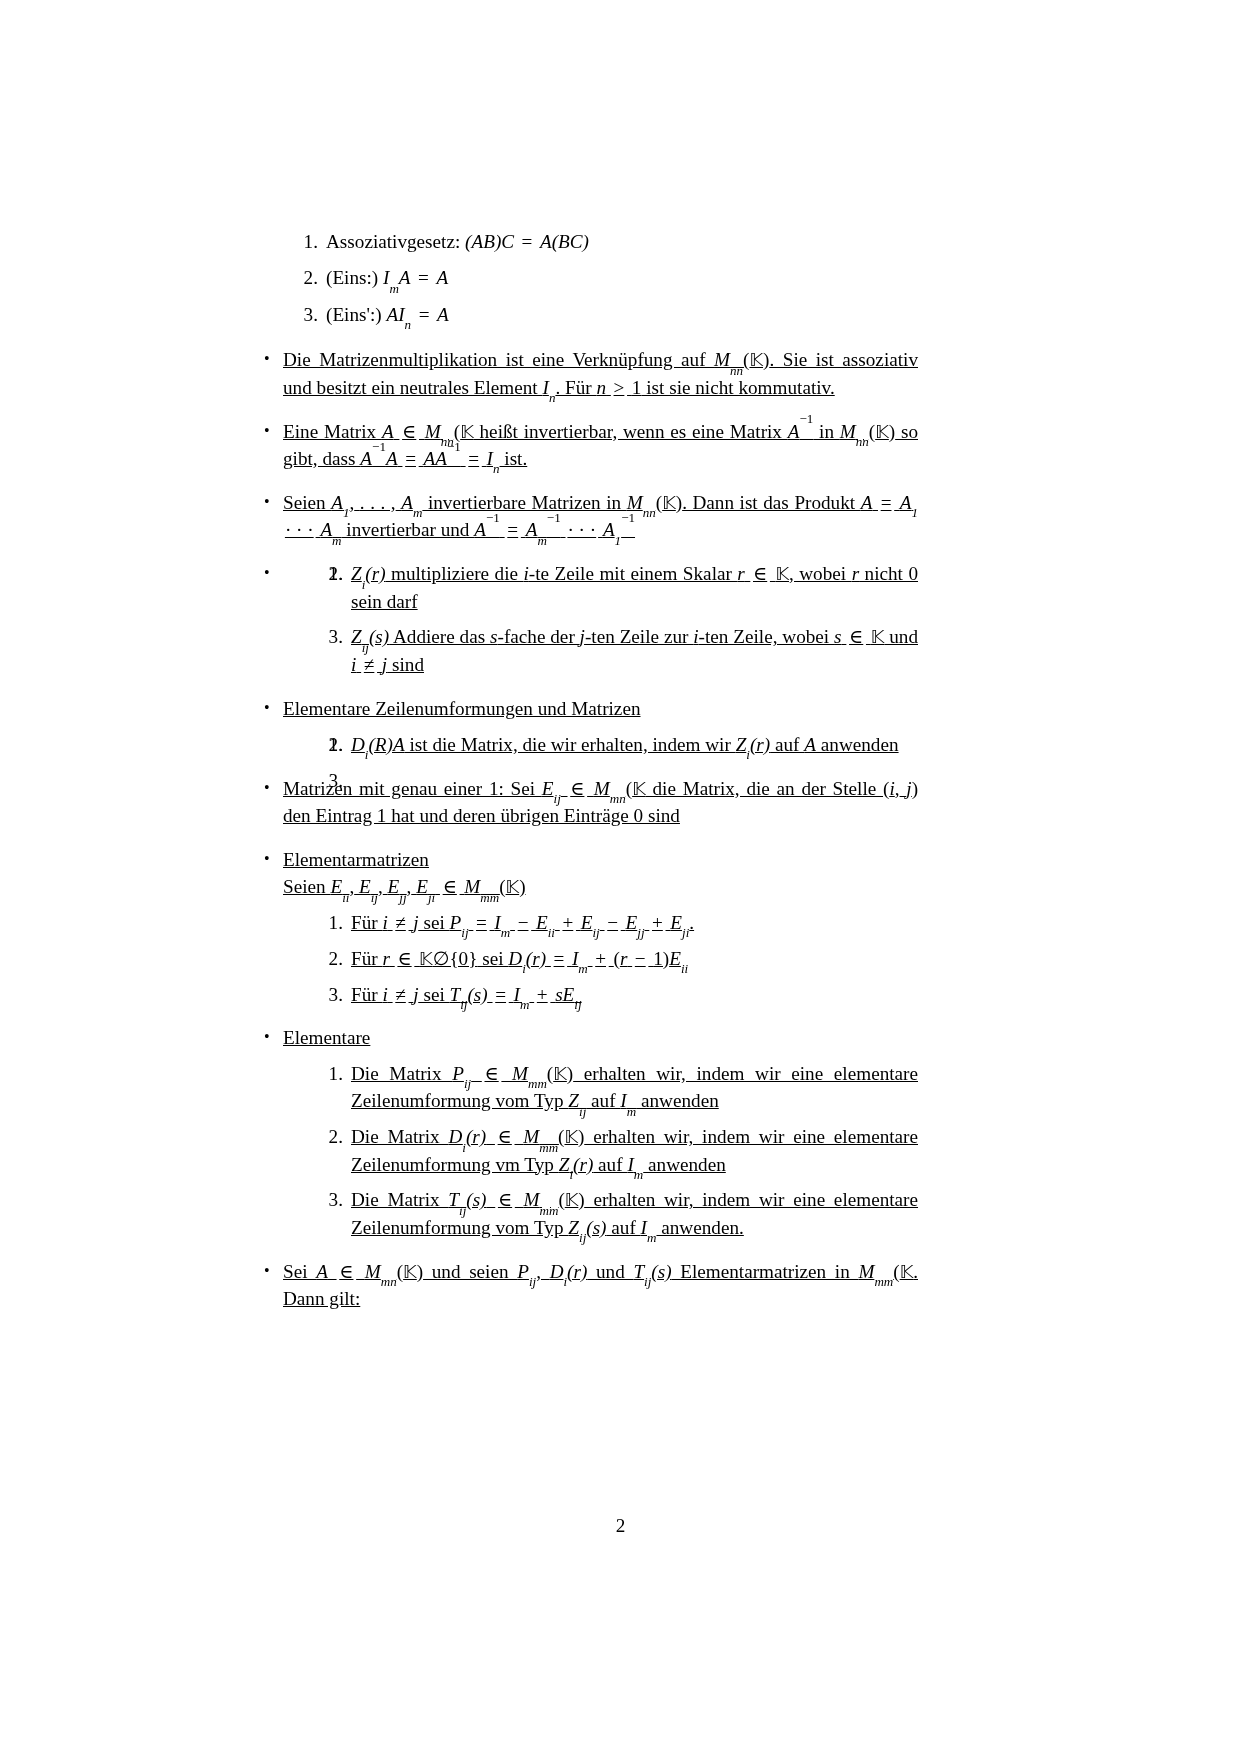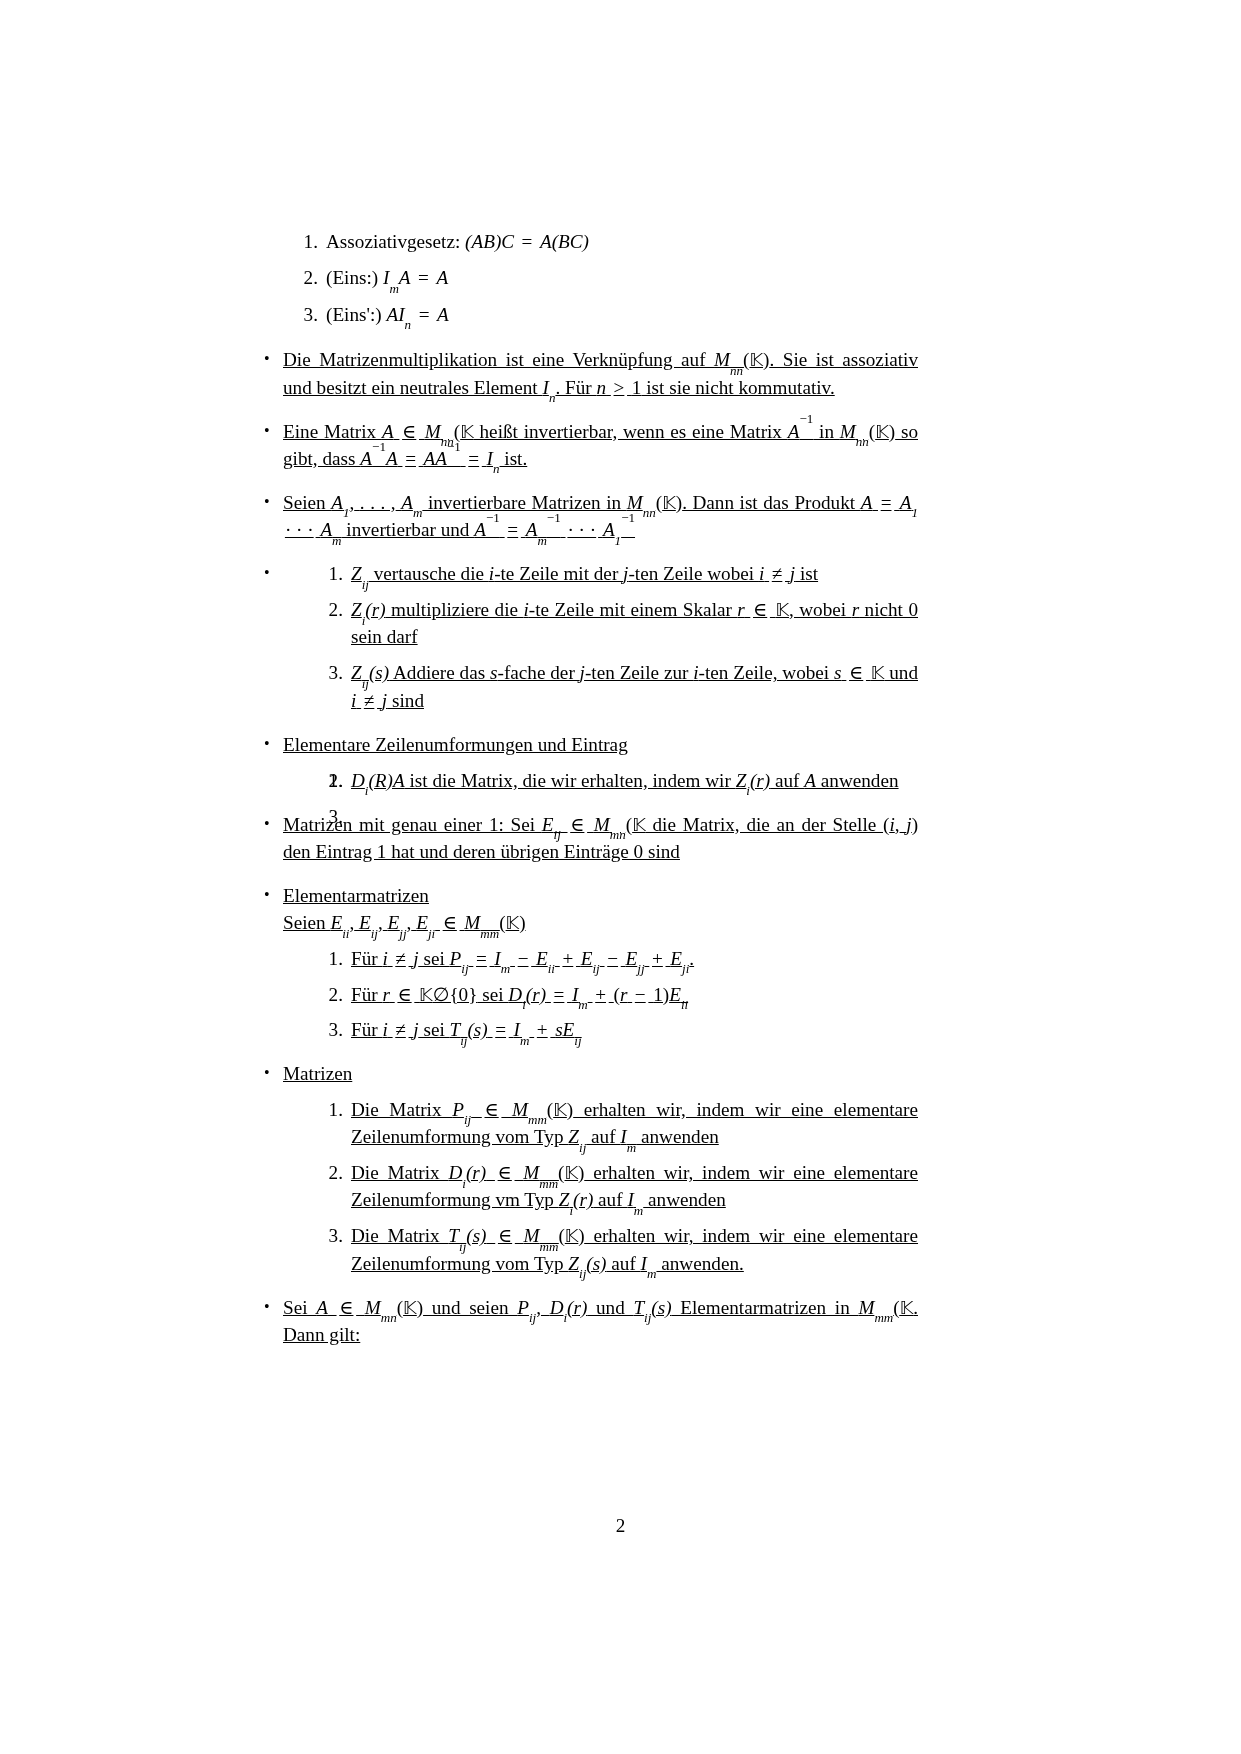--- a/index.html
+++ b/index.html
@@ -138,35 +138,34 @@
       </li>
 
       <li>
         <span>Seien <span class="m">A<sub>1</sub></span><span class="mr">,</span> <span class="mr">. . . ,</span> <span class="m">A<sub>m</sub></span> invertierbare Matrizen in <span class="m">M<sub>nn</sub></span><span class="mr">(</span><span class="bb">𝕂</span><span class="mr">)</span>. Dann ist das Produkt <span class="m">A</span> <span class="op">=</span> <span class="m">A<sub>1</sub></span> <span class="opn">· · ·</span> <span class="m">A<sub>m</sub></span> invertierbar und <span class="m">A<sup>−1</sup></span> <span class="op">=</span> <span class="m">A<sub>m</sub><sup>−1</sup></span> <span class="opn">· · ·</span> <span class="m">A<sub>1</sub><sup>−1</sup></span></span>
       </li>
 
       <li>
         <ol class="nums">
           <li>
             <span class="num">1.</span>
-            <span><span class="m">Z<sub>ij</sub></span> vertausche die <span class="m">i</span>-te Zeile mit der <span class="m">j</span>-ten Zeile wobei <span class="m">i</span> <span class="op">≠</span> <span class="m">j</span> ist</span>
           </li>
           <li>
             <span class="num">2.</span>
             <span><span class="m">Z<sub>i</sub>(r)</span> multipliziere die <span class="m">i</span>-te Zeile mit einem Skalar <span class="m">r</span> <span class="op">∈</span> <span class="bb">𝕂</span>, wobei <span class="m">r</span> nicht 0 sein darf</span>
           </li>
           <li>
             <span class="num">3.</span>
             <span><span class="m">Z<sub>ij</sub>(s)</span> Addiere das <span class="m">s</span>-fache der <span class="m">j</span>-ten Zeile zur <span class="m">i</span>-ten Zeile, wobei <span class="m">s</span> <span class="op">∈</span> <span class="bb">𝕂</span> und <span class="m">i</span> <span class="op">≠</span> <span class="m">j</span> sind</span>
           </li>
         </ol>
       </li>
 
       <li>
-        <span>Elementare Zeilenumformungen und Eintrag</span>
+        <span>Elementare Zeilenumformungen und Matrizen</span>
         <ol class="nums">
           <li>
             <span class="num">1.</span>
           </li>
           <li>
             <span class="num">2.</span>
             <span><span class="m">D<sub>i</sub>(R)A</span> ist die Matrix, die wir erhalten, indem wir <span class="m">Z<sub>i</sub>(r)</span> auf <span class="m">A</span> anwenden</span>
           </li>
           <li>
             <span class="num">3.</span>
@@ -190,21 +189,21 @@
             <span>Für <span class="m">r</span> <span class="op">∈</span> <span class="bb">𝕂</span><span class="mr">∅{0}</span> sei <span class="m">D<sub>i</sub>(r)</span> <span class="op">=</span> <span class="m">I<sub>m</sub></span> <span class="op">+</span> <span class="mr">(</span><span class="m">r</span> <span class="op">−</span> <span class="mr">1)</span><span class="m">E<sub>ii</sub></span></span>
           </li>
           <li>
             <span class="num">3.</span>
             <span>Für <span class="m">i</span> <span class="op">≠</span> <span class="m">j</span> sei <span class="m">T<sub>ij</sub>(s)</span> <span class="op">=</span> <span class="m">I<sub>m</sub></span> <span class="op">+</span> <span class="m">sE<sub>ij</sub></span></span>
           </li>
         </ol>
       </li>
 
       <li>
-        <span>Matrizen</span>
+        <span>Elementare</span>
         <ol class="nums">
           <li>
             <span class="num">1.</span>
             <span>Die Matrix <span class="m">P<sub>ij</sub></span> <span class="op">∈</span> <span class="m">M<sub>mm</sub></span><span class="mr">(</span><span class="bb">𝕂</span><span class="mr">)</span> erhalten wir, indem wir eine elementare Zeilenumformung vom Typ <span class="m">Z<sub>ij</sub></span> auf <span class="m">I<sub>m</sub></span> anwenden</span>
           </li>
           <li>
             <span class="num">2.</span>
             <span>Die Matrix <span class="m">D<sub>i</sub>(r)</span> <span class="op">∈</span> <span class="m">M<sub>mm</sub></span><span class="mr">(</span><span class="bb">𝕂</span><span class="mr">)</span> erhalten wir, indem wir eine elementare Zeilenumformung vm Typ <span class="m">Z<sub>i</sub>(r)</span> auf <span class="m">I<sub>m</sub></span> anwenden</span>
           </li>
           <li>

